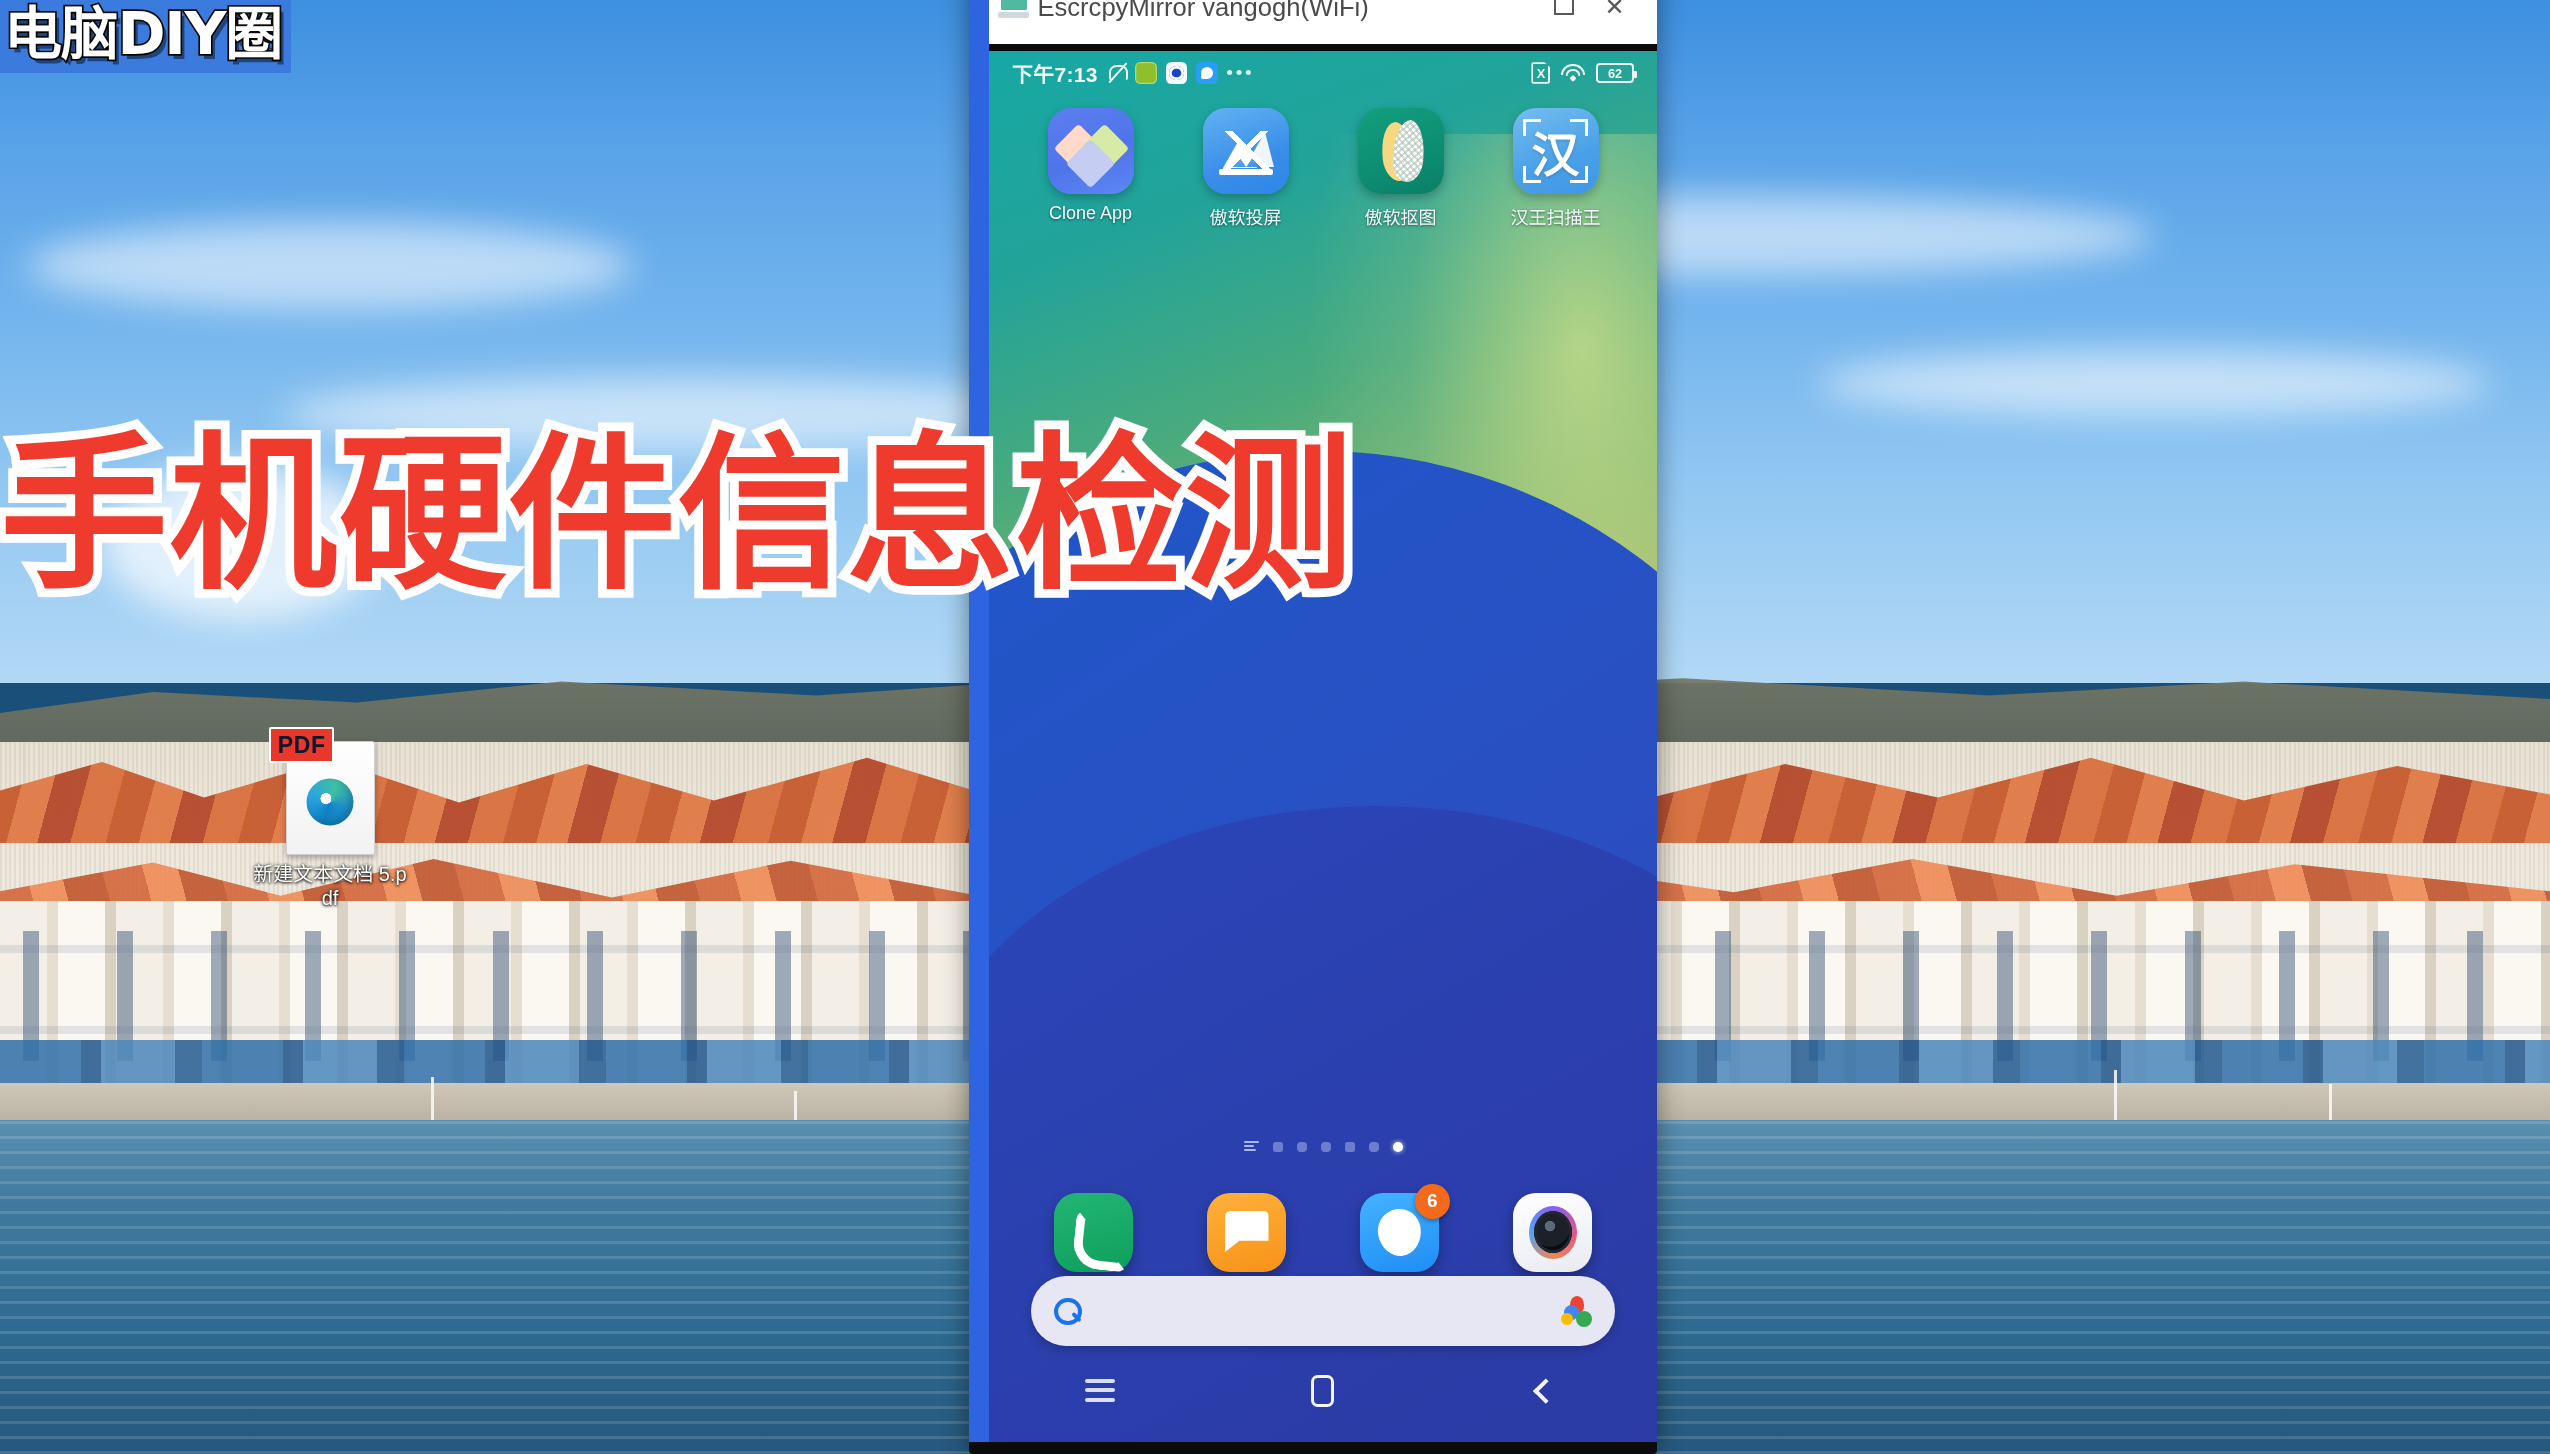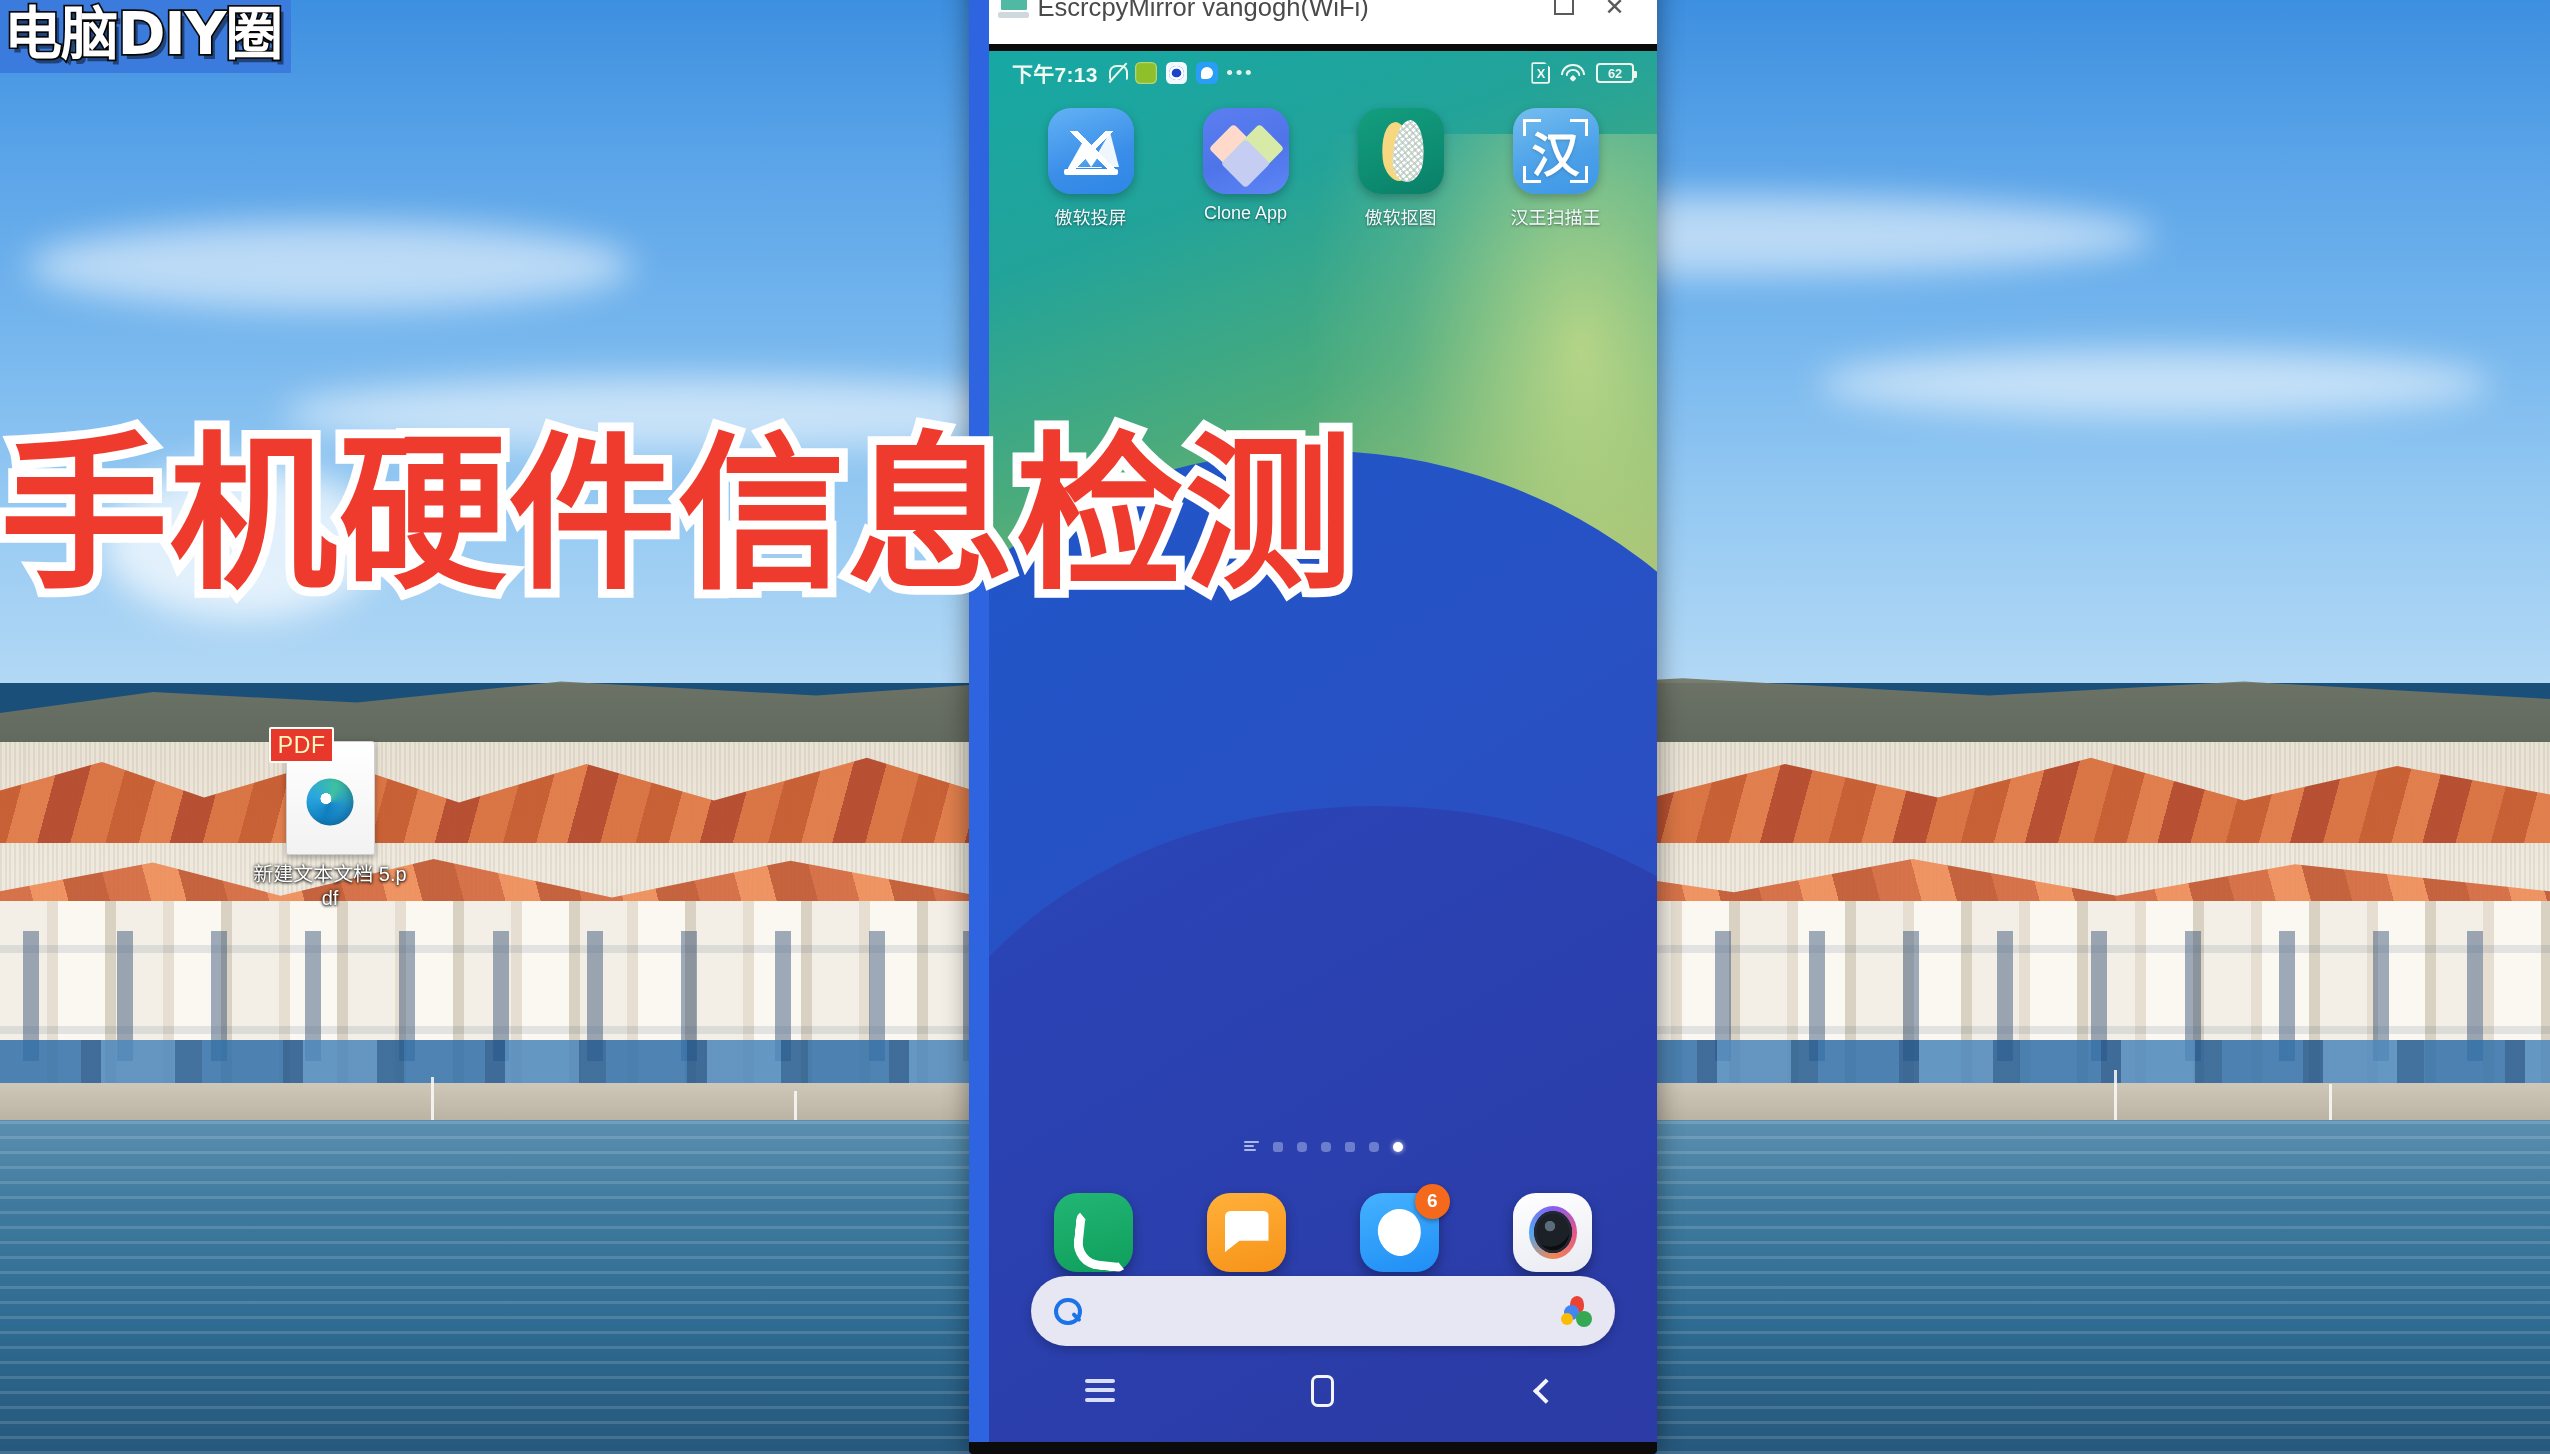--- a/index.html
+++ b/index.html
@@ -116,21 +116,21 @@
   
   .file-icon { position: absolute; left: 249px; top: 741px; width: 162px; text-align: center; }
   .file-sheet {
     position: relative; width: 89px; height: 114px; margin: 0 auto;
     background: linear-gradient(180deg,#ffffff 0%,#f2f2f2 100%);
     border: 0.7px solid #cfcfcf; border-radius: 2.7px;
     box-shadow: 0 2.7px 6.7px rgba(0,0,0,.3);
   }
   .pdf-badge {
     position: absolute; left: -17.5px; top: -15px;
-    background: #e8382b; color: #fef9c3; font-weight: 400; font-size: 23px;
+    background: #e8382b; color: #0f172a; font-weight: 700; font-size: 23px;
     letter-spacing: 0.7px; padding: 2.7px 6.7px; border-radius: 2px;
     border: 2px solid #ffffff;
     font-family: "Liberation Sans", sans-serif;
   }
   .edge-logo {
     position: absolute; left: 50%; top: 54%; transform: translate(-50%,-50%);
     width: 47px; height: 47px; border-radius: 50%;
     background: conic-gradient(from 200deg, #0f7fc0, #2aa6df, #3fc1a0, #1e8ecb, #0f7fc0);
     box-shadow: inset -4px -2.7px 6.7px rgba(0,0,0,.18);
   }
@@ -613,36 +613,36 @@
           </div>
           <div class="ic-batt">
             <span>62</span>
           </div>
         </div>
       </div>
 
       <div class="app-grid">
 
         <div class="app-cell">
+          <div class="app-ico ico-clone">
+            <div class="dia a"></div>
+              <div class="dia b"></div>
+              <div class="dia c"></div>
+          </div>
+          <div class="app-name">Clone App</div>
+        </div>
+
+        <div class="app-cell">
           <div class="app-ico ico-cast">
             <div class="peak"></div>
               <div class="peak2"></div>
             <div class="notch"></div>
               <div class="bar"></div>
           </div>
           <div class="app-name">傲软投屏</div>
-        </div>
-
-        <div class="app-cell">
-          <div class="app-ico ico-clone">
-            <div class="dia a"></div>
-              <div class="dia b"></div>
-              <div class="dia c"></div>
-          </div>
-          <div class="app-name">Clone App</div>
         </div>
 
         <div class="app-cell">
           <div class="app-ico ico-cut">
             <div class="leaf-y"></div>
               <div class="leaf-w"></div>
           </div>
           <div class="app-name">傲软抠图</div>
         </div>
 

